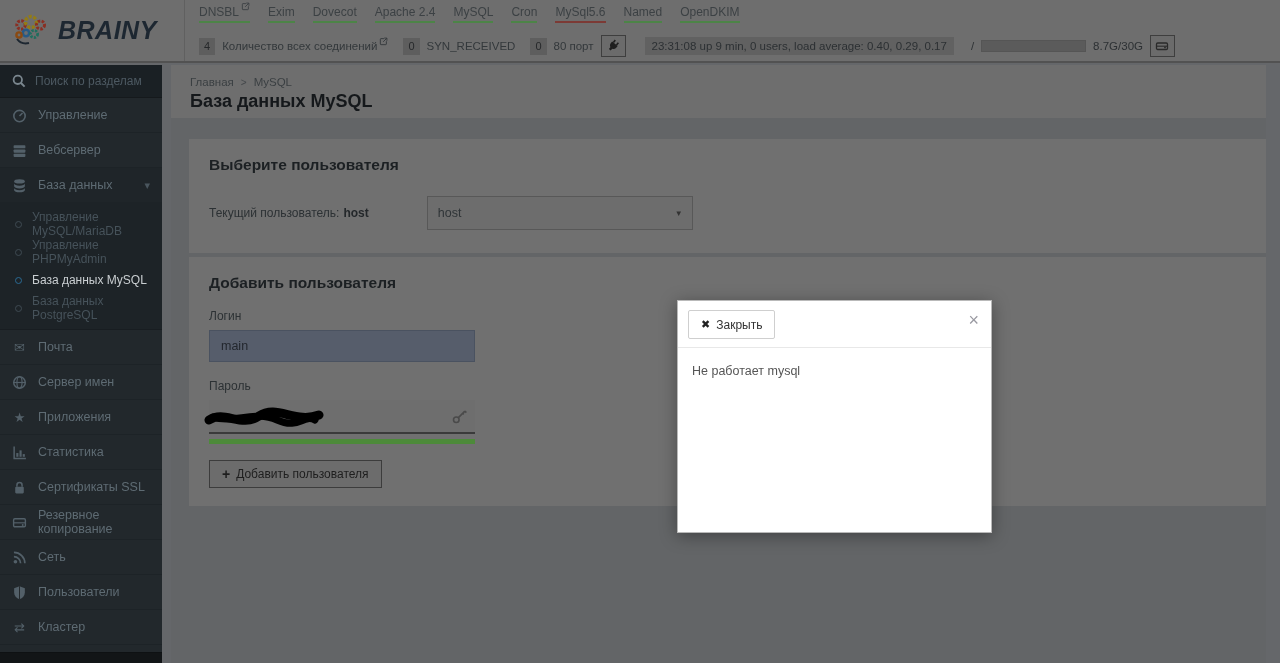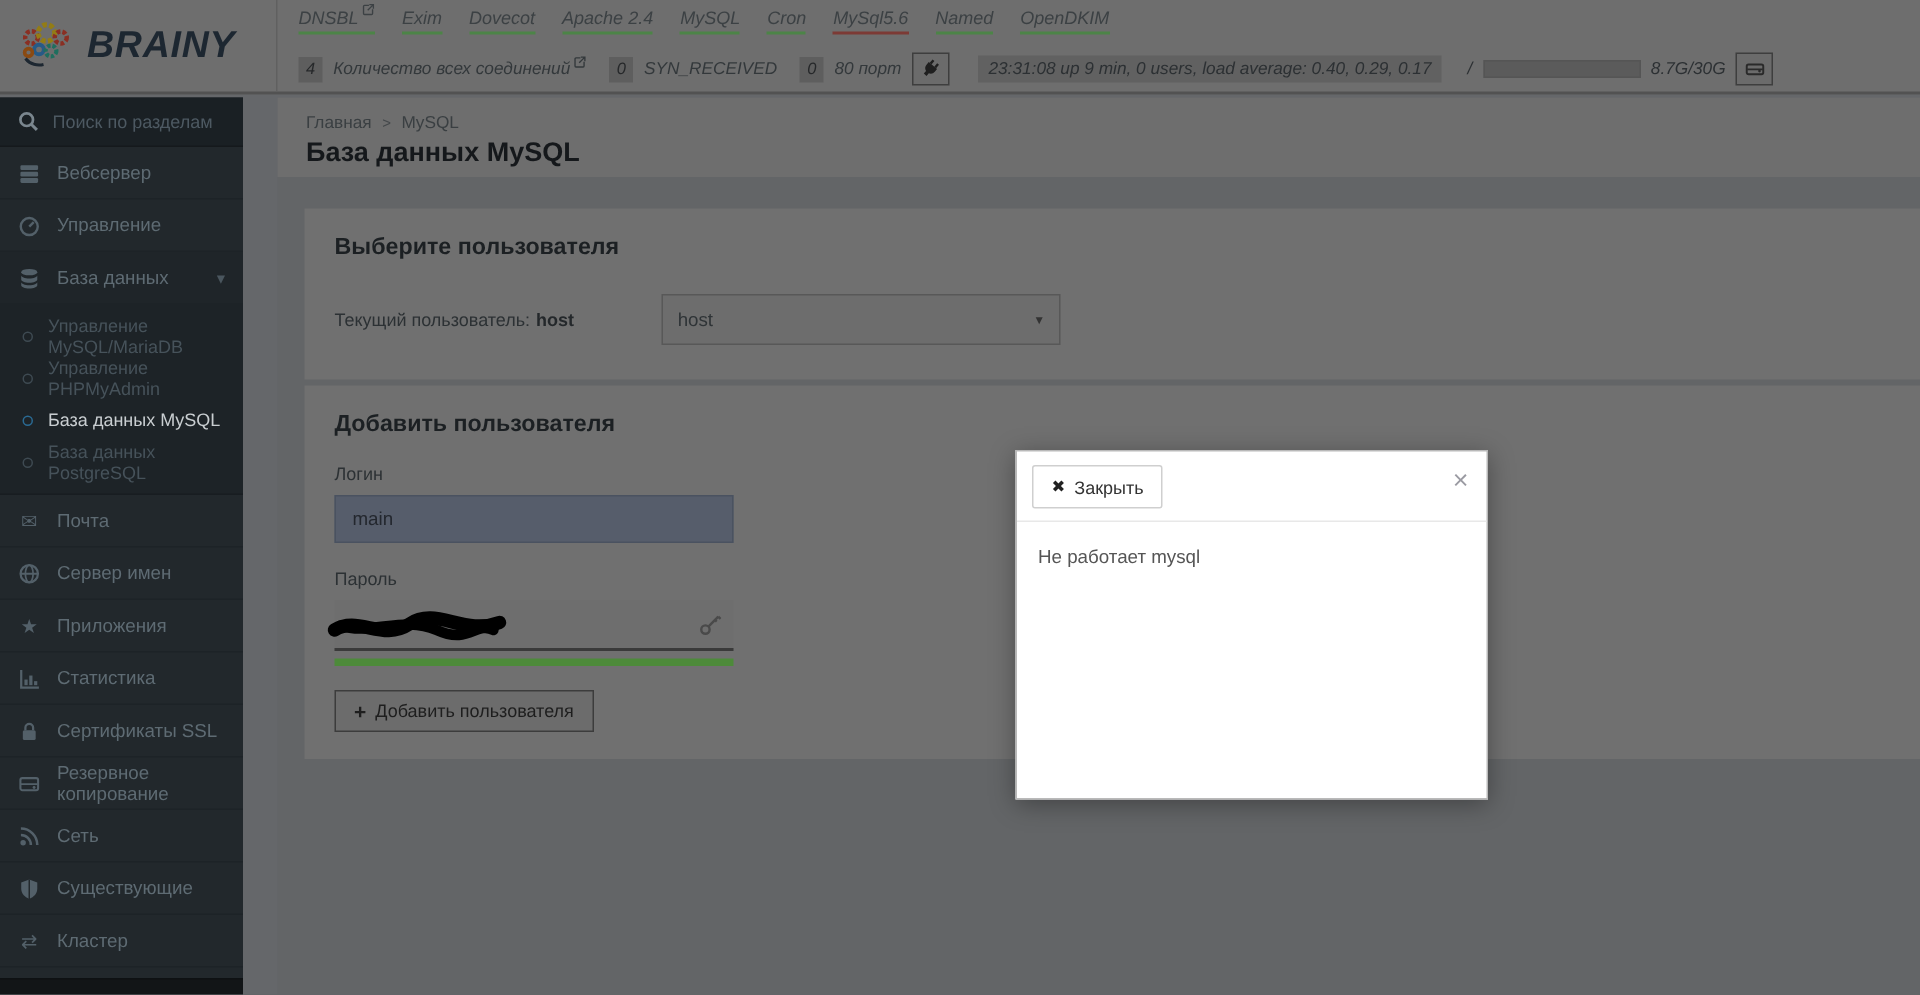--- a/index.html
+++ b/index.html
@@ -12,21 +12,21 @@
   }
   svg { display:block; }
 
   
   .header { position:absolute; top:0; left:0; width:1280px; height:63px;
     background:#6e6e6e; border-bottom:2px solid #525252; display:flex; }
   .logo-zone { width:185px; height:100%; border-right:1px solid #606060;
     display:flex; align-items:center; padding-left:12px; gap:6px; }
   .logo-text { font-size:25px; font-weight:bold; font-style:italic;
     color:#1d2731; letter-spacing:.5px; }
-  .header-main { flex:1; padding:5px 10px 0 14px;font-style:italic; }
+  .header-main { flex:1; padding:5px 10px 0 14px; }
   .services-row { display:flex; align-items:flex-start; gap:18px; height:24px; }
   .service { font-size:12px; color:#3c4144; border-bottom:2px solid #4c8447;
     padding-bottom:2px; cursor:pointer; white-space:nowrap; display:inline-flex; gap:2px; }
   .service.down { border-bottom-color:#7c3a35; }
   .ext-sup { margin-top:-3px; }
   .stats-row { display:flex; align-items:center; gap:7px; height:30px;
     font-size:11.5px; color:#303437; margin-top:2px; }
   .badge { background:#5e5e5e; color:#26282a; padding:2px 5px; font-size:11px; line-height:13px; }
   .stat-label { color:#33383b; display:inline-flex; gap:2px; }
   .gap-l { margin-left:8px; }
@@ -55,21 +55,21 @@
   .submenu { background:#1d2327; padding:7px 0; border-bottom:1px solid #181d21; }
   .submenu-item { height:28px; display:flex; align-items:center; gap:10px;
     padding:0 12px 0 15px; font-size:12px; color:#46525a; cursor:pointer; }
   .bullet { width:7px; height:7px; border:1px solid #3e4a52; border-radius:50%; flex:none; }
   .submenu-item.active { color:#c9ced1; }
   .submenu-item.active .bullet { border-color:#2a6a93; }
   .sidebar-footer { position:absolute; left:0; bottom:0; width:100%; height:11px;
     background:#121517; border-top:1px solid #0e1113; }
 
   
-  .main { position:absolute; top:65px; left:185px; width:1095px; height:598px; background:#636567; }
+  .main { position:absolute; top:65px; left:171px; width:1095px; height:598px; background:#636567; }
   .content-header { background:#6e6e6e; height:53px; padding:11px 0 0 19px; }
   .breadcrumb { font-size:11.5px; color:#3a3f42; display:flex; gap:7px; align-items:center; }
   .breadcrumb .sep { font-size:10px; color:#44484b; }
   .page-title { font-size:18px; font-weight:bold; color:#15181b; margin-top:3px; }
 
   .panel { background:#707070; margin-left:18px; padding:17px 20px; }
   .panel-1 { margin-top:21px; height:114px; }
   .panel-2 { margin-top:4px; height:249px; }
   .panel-3 { margin-top:7px; height:138px; padding-left:0; padding-right:0; }
   .panel h2 { font-size:15.5px; font-weight:bold; color:#1c2023; }
@@ -201,35 +201,35 @@
           <circle cx="5.8" cy="5.8" r="4.2" fill="none" stroke="#7a868e" stroke-width="1.8"></circle>
           <path d="M9 9l3.6 3.6" stroke="#7a868e" stroke-width="2"></path>
         </svg>
       </span>
     <input type="text" placeholder="Поиск по разделам" style="">
   </div>
 
   <div class="nav-item">
     <span class="ico">
         <svg width="15" height="15" viewBox="0 0 14 14">
+          <circle cx="7" cy="7.5" r="5.3" fill="none" stroke="currentColor" stroke-width="1.5"></circle>
+          <path d="M7 7.5l2.8-2.8" stroke="currentColor" stroke-width="1.5"></path>
+        </svg>
+      </span>
+    <span>Управление</span>
+  </div>
+  <div class="nav-item">
+    <span class="ico">
+        <svg width="15" height="15" viewBox="0 0 14 14">
           <rect x="1.5" y="2" width="11" height="3" rx=".8" fill="currentColor"></rect>
           <rect x="1.5" y="6" width="11" height="3" rx=".8" fill="currentColor"></rect>
           <rect x="1.5" y="10" width="11" height="3" rx=".8" fill="currentColor"></rect>
         </svg>
       </span>
     <span>Вебсервер</span>
-  </div>
-  <div class="nav-item">
-    <span class="ico">
-        <svg width="15" height="15" viewBox="0 0 14 14">
-          <circle cx="7" cy="7.5" r="5.3" fill="none" stroke="currentColor" stroke-width="1.5"></circle>
-          <path d="M7 7.5l2.8-2.8" stroke="currentColor" stroke-width="1.5"></path>
-        </svg>
-      </span>
-    <span>Управление</span>
   </div>
   <div class="nav-item open">
     <span class="ico">
         <svg width="15" height="15" viewBox="0 0 14 14">
           <ellipse cx="7" cy="3.2" rx="5" ry="2" fill="currentColor"></ellipse>
           <path d="M2 5.2c0 1.1 2.2 2 5 2s5-.9 5-2v2.6c0 1.1-2.2 2-5 2s-5-.9-5-2z" fill="currentColor"></path>
           <path d="M2 9.4c0 1.1 2.2 2 5 2s5-.9 5-2v2c0 1.1-2.2 2-5 2s-5-.9-5-2z" fill="currentColor"></path>
         </svg>
       </span>
     <span>База данных</span>
@@ -310,21 +310,21 @@
       </span>
     <span>Сеть</span>
   </div>
   <div class="nav-item">
     <span class="ico">
         <svg width="15" height="15" viewBox="0 0 14 14">
           <path d="M7 1.2l5 1.9v3.8c0 3.2-2.1 5.3-5 6.4-2.9-1.1-5-3.2-5-6.4V3.1z" fill="currentColor"></path>
           <path d="M7 1.2v12.1" stroke="#22282c" stroke-width=".9"></path>
         </svg>
       </span>
-    <span>Существующие</span>
+    <span>Пользователи</span>
   </div>
   <div class="nav-item">
     <span class="ico">⇄</span>
     <span>Кластер</span>
   </div>
   <div class="sidebar-footer"></div>
 </div>
 
 <div class="main">
   <div class="content-header">

